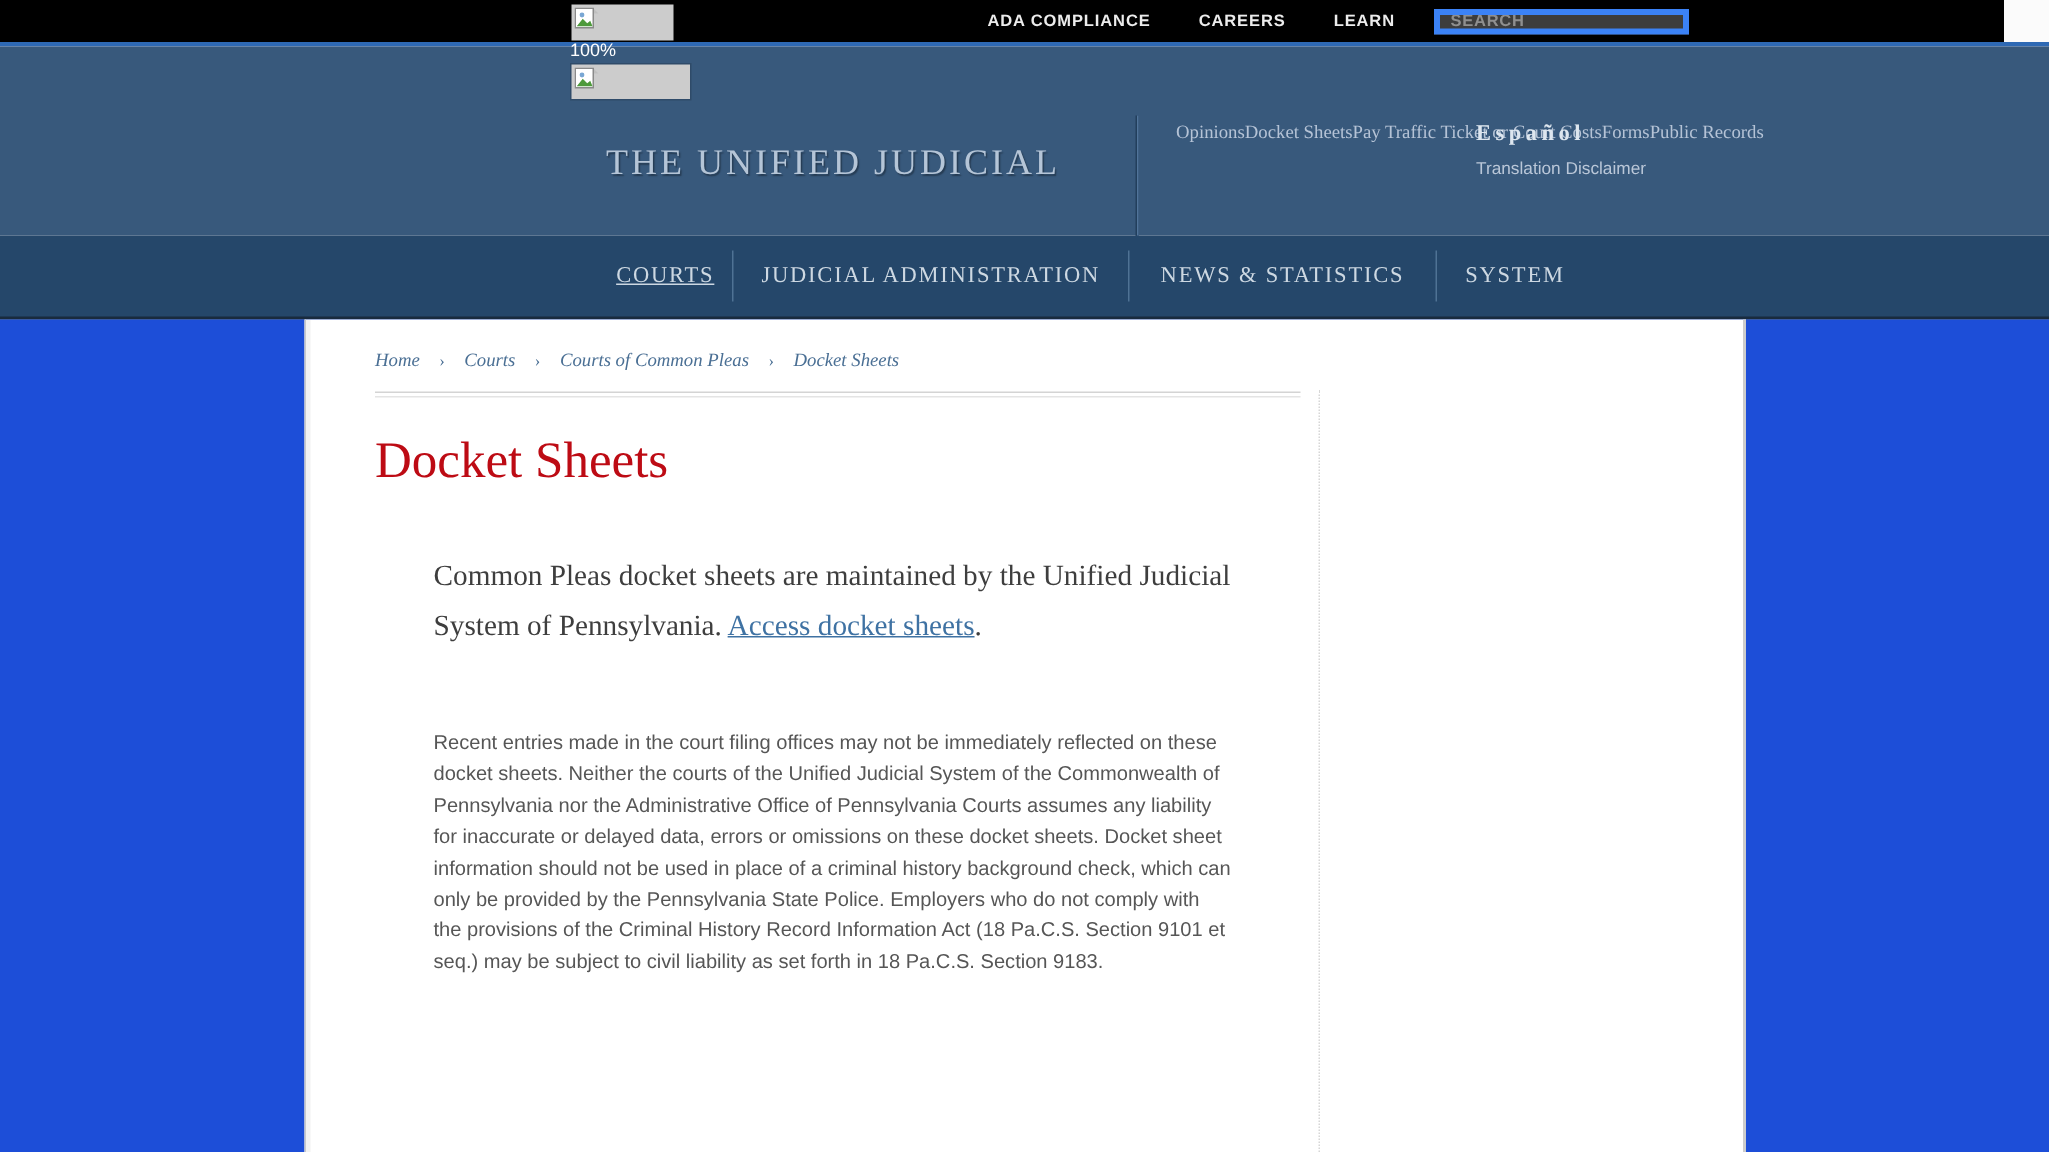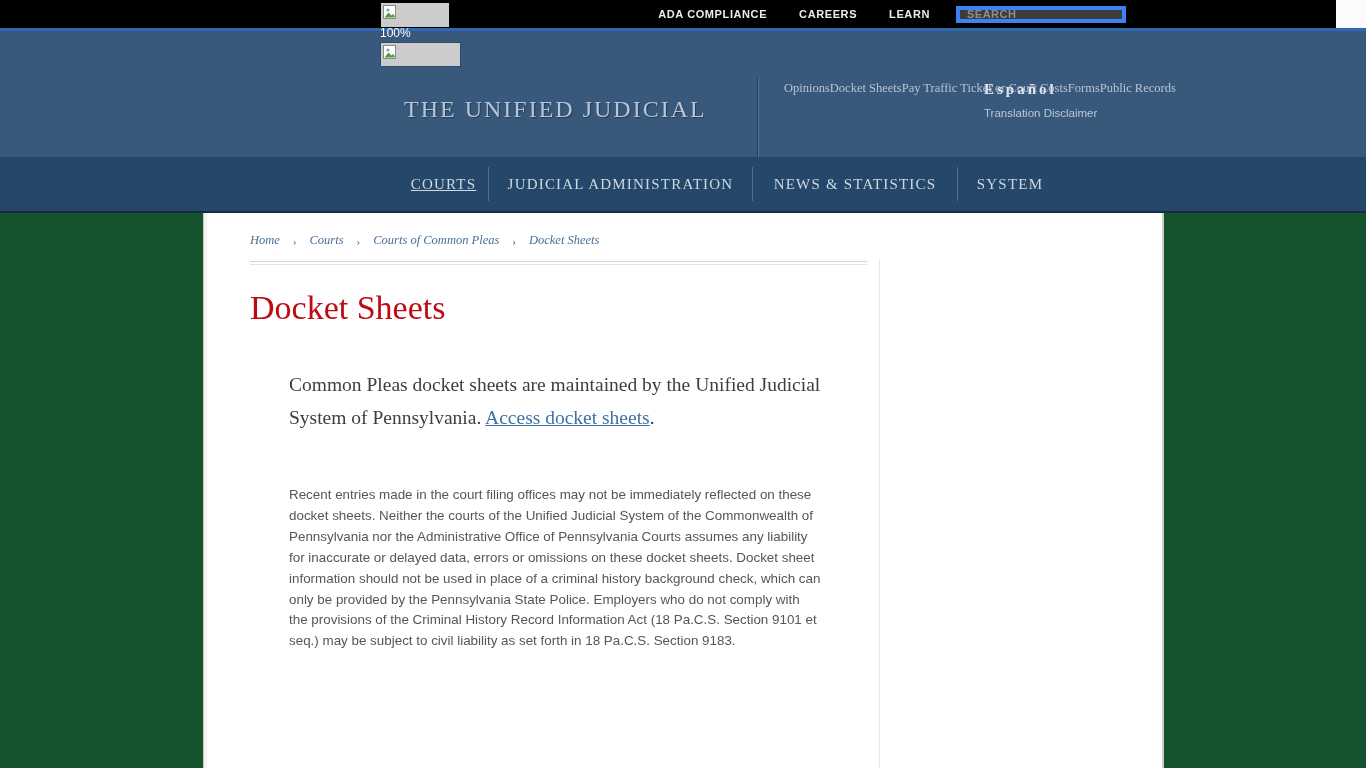--- a/index.html
+++ b/index.html
@@ -48,21 +48,21 @@
   .navbar { position:absolute; top:157px; left:0; width:1366px; height:56px; background:#25476a;
             border-bottom:2px solid #192b3e; }
   .nav-row { position:absolute; left:399px; top:0; height:54px; display:flex; align-items:center; }
   .nav-item { font-family:"Liberation Serif", serif; color:#cdd8e2; font-size:15px;
               letter-spacing:1.2px; text-align:center; white-space:nowrap; cursor:pointer; }
   .nav-item.active { text-decoration:underline; }
   .n1 { width:89px; } .n2 { width:263px; } .n3 { width:204px; } .n4 { width:104px; }
   .nav-sep { width:1px; height:34px; background:#4f7294; }
 
   
-  .content-shell { position:absolute; top:213px; left:0; width:1366px; height:555px; background:#14532d; }
+  .content-shell { position:absolute; top:213px; left:0; width:1366px; height:555px; background:#1d4ed8; }
   .content-panel { position:absolute; left:203px; top:0; width:961px; height:555px; background:#ffffff;
                    border-left:1px solid #c9c9c9; border-right:2px solid #cccccc;
                    box-shadow:inset 3px 0 0 #f2f2f2; }
   .col-dotted { position:absolute; left:675px; top:47px; width:0; height:508px;
                 border-left:1px dotted #d6d6d6; }
 
   .breadcrumb { position:absolute; left:46px; top:20px; display:flex; align-items:center;
                 font-family:"Liberation Serif", serif; font-style:italic; font-size:12.5px;
                 color:#4a6f94; }
   .breadcrumb a { color:#4a6f94; text-decoration:none; white-space:nowrap; }

